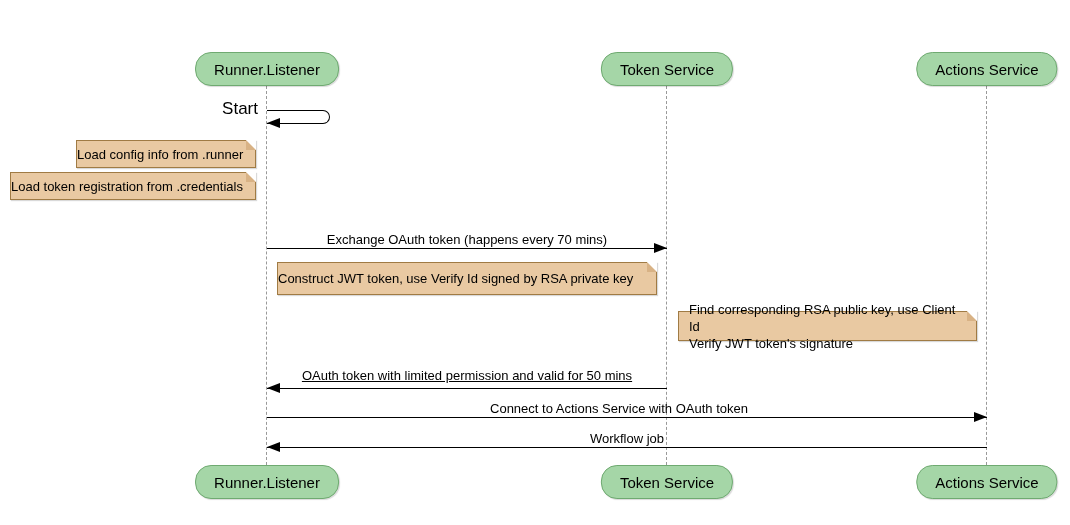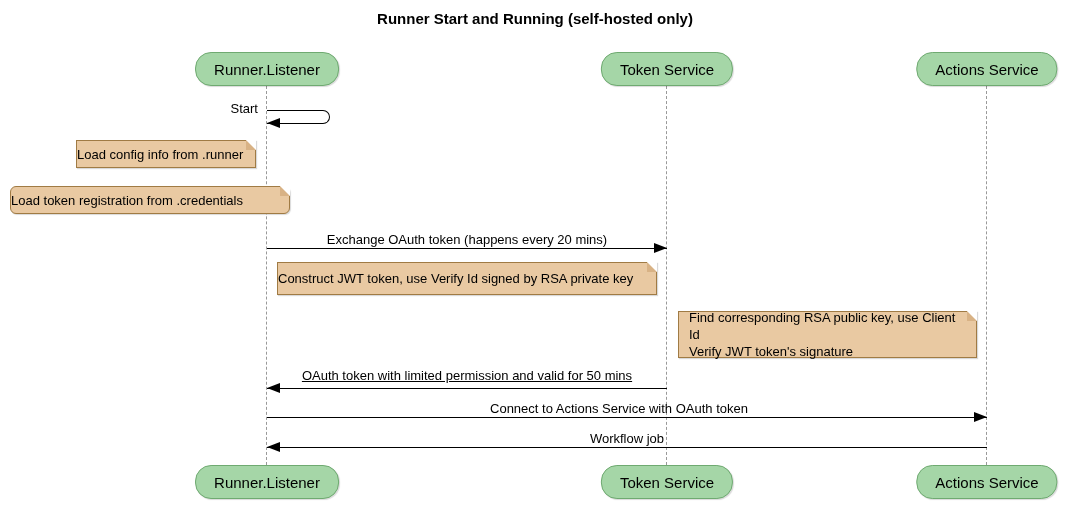--- a/index.html
+++ b/index.html
@@ -109,31 +109,30 @@
     white-space: pre-line;
     line-height: 17px;
     padding: 0 10px;
   }
   .start-label {
     position: absolute;
     left: 150px;
     width: 108px;
     top: 102px;
     text-align: right;
-    font-size: 13px;
+    font-size: 17px;
     height: 14px;
     line-height: 14px;
   }
 </style>
 </head>
 <body>
 
 <div class="canvas">
 
-  <div class="title">Runner Start and Running (self-hosted only)</div>
 
   <div class="lifeline" style="left:266px;"></div>
   <div class="lifeline" style="left:666px;"></div>
   <div class="lifeline" style="left:986px;"></div>
 
   <div class="participant p-top" style="left:267px;">
     <span>Runner.Listener</span>
   </div>
   <div class="participant p-top" style="left:667px;">
     <span>Token Service</span>
@@ -153,33 +152,33 @@
   </div>
 
   <div class="start-label">Start</div>
   <div class="self-loop"></div>
   <div class="arrowhead left" style="left:267px; top:118px;"></div>
 
   <div class="note" style="left:76px; top:140px; width:180px; height:28px;">
     <span>Load config info from .runner</span>
   </div>
 
-  <div class="note" style="left:10px; top:186px; width:280px; height:28px;border-radius:6px;">
+  <div class="note" style="left:10px; top:172px; width:246px; height:28px;">
     <span>Load token registration from .credentials</span>
   </div>
 
-  <div class="msg-label" style="left:267px; width:400px; top:233px;">Exchange OAuth token (happens every 20 mins)</div>
+  <div class="msg-label" style="left:267px; width:400px; top:233px;">Exchange OAuth token (happens every 70 mins)</div>
   <div class="msg-line" style="left:267px; top:248px; width:400px;"></div>
   <div class="arrowhead right" style="left:654px; top:243px;"></div>
 
   <div class="note" style="left:277px; top:262px; width:380px; height:33px;">
     <span>Construct JWT token, use Verify Id signed by RSA private key</span>
   </div>
 
-  <div class="note multiline" style="left:678px; top:311px; width:299px; height:47px;">
+  <div class="note multiline" style="left:678px; top:311px; width:299px; height:30px;">
     <span>Find corresponding RSA public key, use Client Id
 Verify JWT token's signature</span>
   </div>
 
   <div class="msg-label" style="left:267px; width:400px; top:369px;text-decoration:underline;">OAuth token with limited permission and valid for 50 mins</div>
   <div class="msg-line" style="left:267px; top:388px; width:400px;"></div>
   <div class="arrowhead left" style="left:267px; top:383px;"></div>
 
   <div class="msg-label" style="left:259px; width:720px; top:402px;">Connect to Actions Service with OAuth token</div>
   <div class="msg-line" style="left:267px; top:417px; width:720px;"></div>

